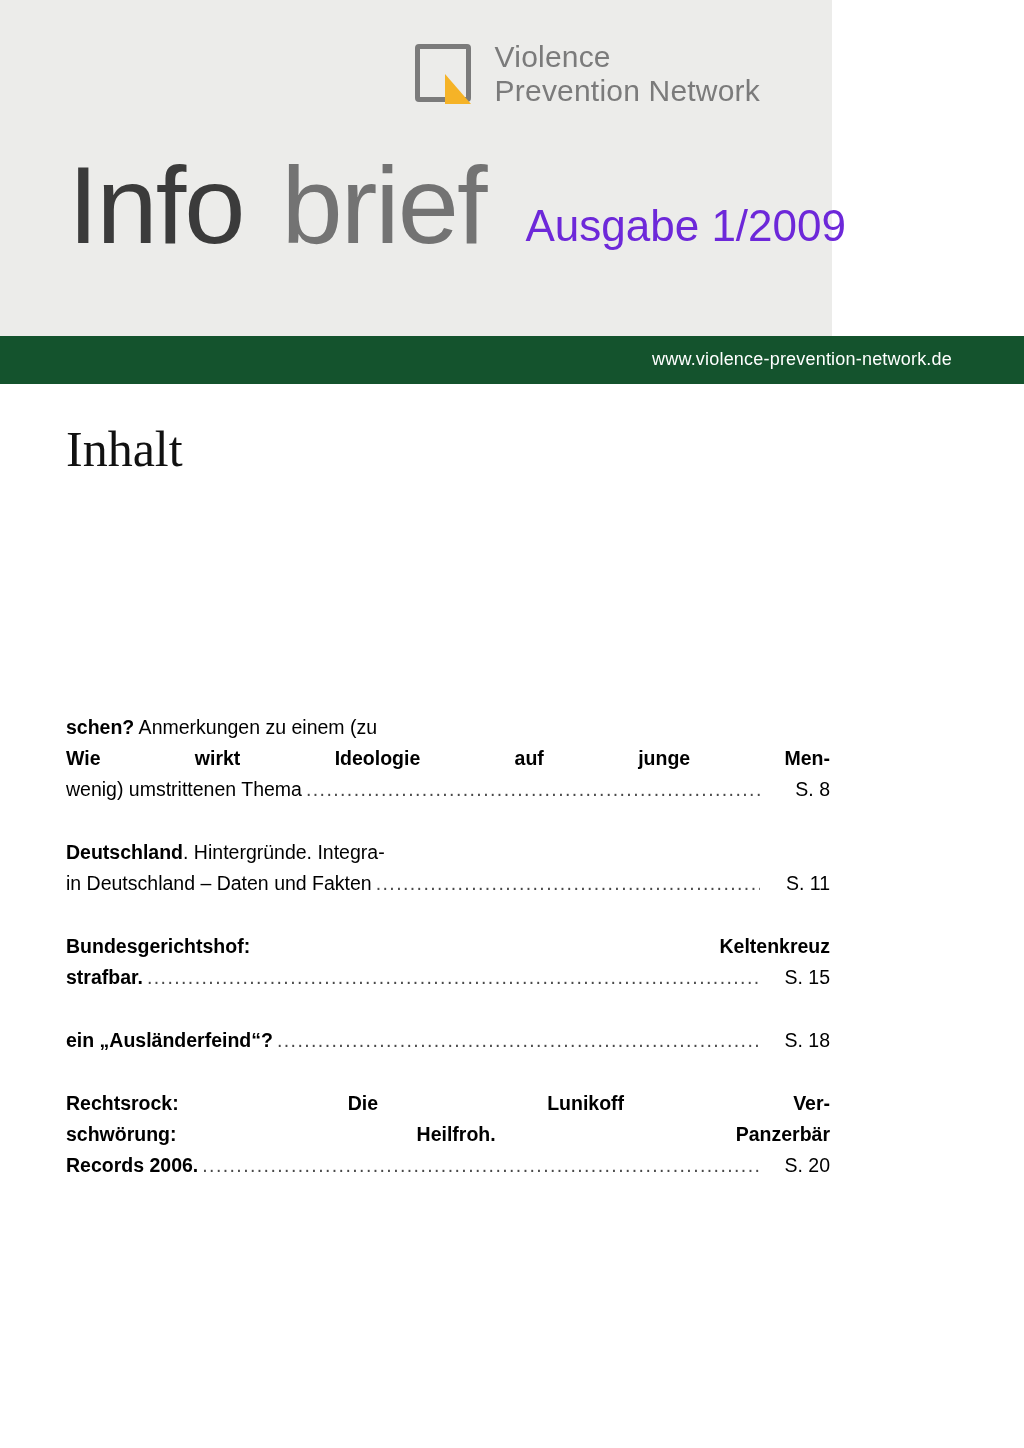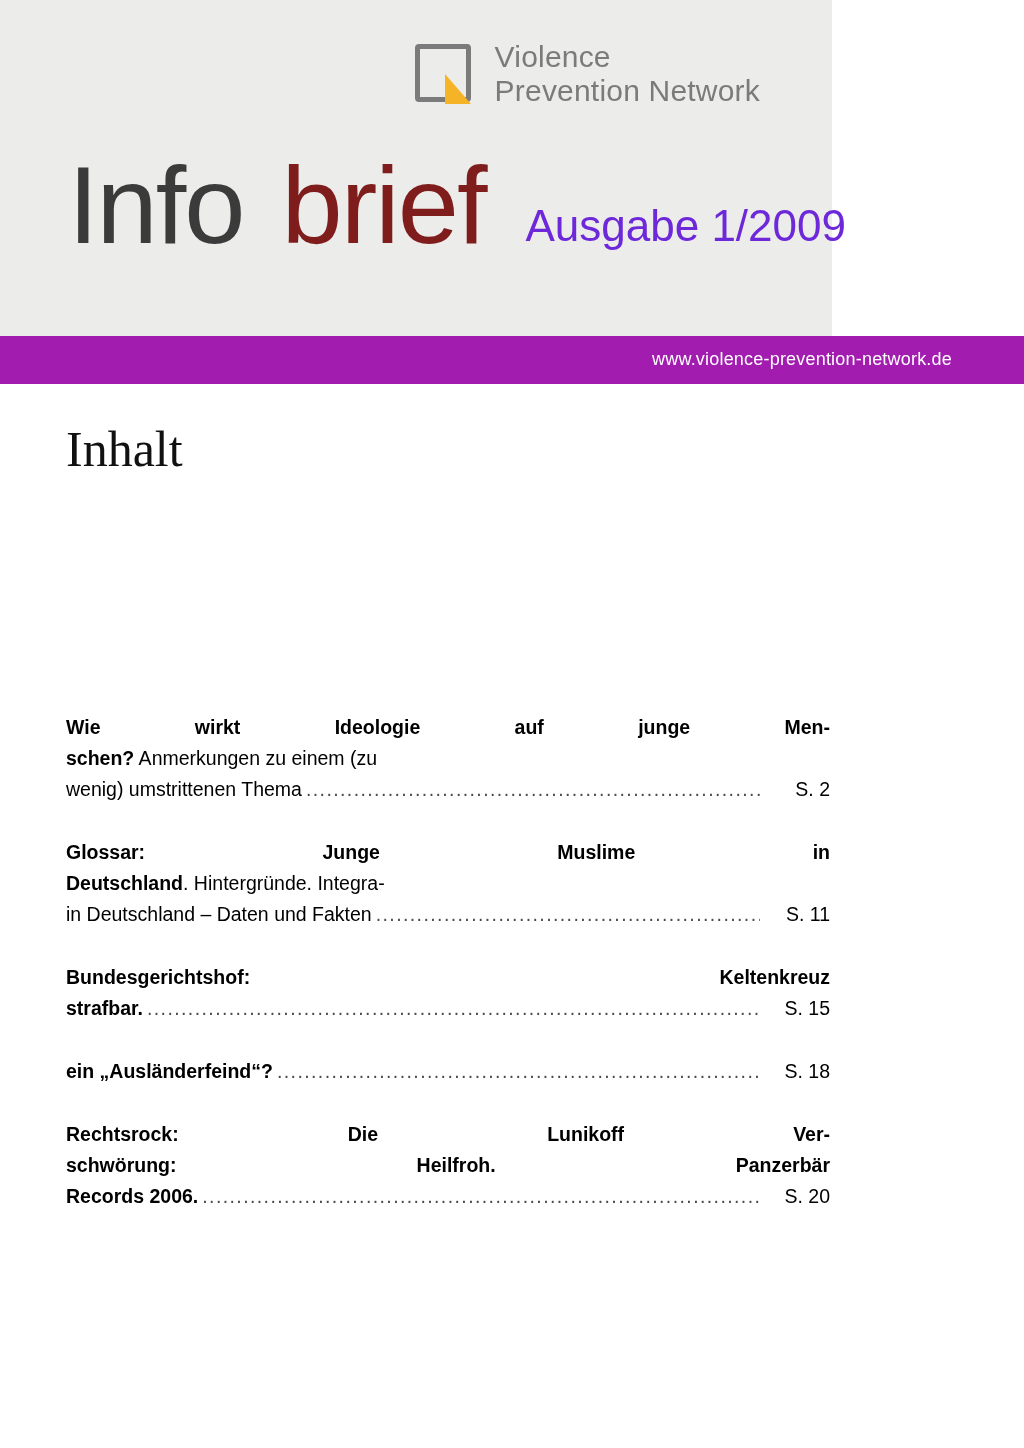--- a/index.html
+++ b/index.html
@@ -77,42 +77,42 @@
   }
   .masthead .info {
     font-size: 110px;
     color: #3b3b3b;
     font-weight: 400;
     letter-spacing: -2px;
     line-height: 1;
   }
   .masthead .brief {
     font-size: 110px;
-    color: #7f1d1d;
+    color: #737373;
     font-weight: 400;
     letter-spacing: -2px;
     line-height: 1;
   }
   .masthead .issue {
     font-size: 44px;
     color: #6d28d9;
     margin-left: 2px;
     position: relative;
     top: -2px;
     white-space: nowrap;
   }
 
   
   .red-bar {
     position: absolute;
     left: 0;
     top: 336px;
     width: 1024px;
     height: 48px;
-    background: #a21caf;
+    background: #14532d;
   }
   .red-bar .url {
     position: absolute;
     right: 72px;
     top: 13px;
     color: #ffffff;
     font-size: 18px;
     letter-spacing: 0.2px;
   }
 
@@ -195,30 +195,29 @@
 </div>
 
 <div class="red-bar">
   <span class="url">www.violence-prevention-network.de</span>
 </div>
 
 <div class="page-title">Inhalt</div>
 
 <div class="toc">
     <div class="toc-entry">
+      <div class="toc-line"><b>schen?</b> Anmerkungen zu einem (zu</div>
       <div class="toc-line justify"><b>Wie wirkt Ideologie auf junge Men-</b></div>
-      <div class="toc-line"><b>schen?</b> Anmerkungen zu einem (zu</div>
       <div class="toc-last">
         <span class="txt">wenig) umstrittenen Thema</span>
         <span class="dots">..........................................................................................................................</span>
-        <span class="pg">S. 2</span>
-      </div>
-    </div>
-    <div class="toc-entry">
-      <div class="toc-line justify"><b>Glossar: Junge Muslime in</b></div>
+        <span class="pg">S. 8</span>
+      </div>
+    </div>
+    <div class="toc-entry">
       <div class="toc-line"><b>Deutschland</b>. Hintergründe. Integra-</div>
       <div class="toc-last">
         <span class="txt"> in Deutschland – Daten und Fakten</span>
         <span class="dots">..........................................................................................................................</span>
         <span class="pg">S. 11</span>
       </div>
     </div>
     <div class="toc-entry">
       <div class="toc-line justify"><b>Bundesgerichtshof: Keltenkreuz</b></div>
       <div class="toc-last">

